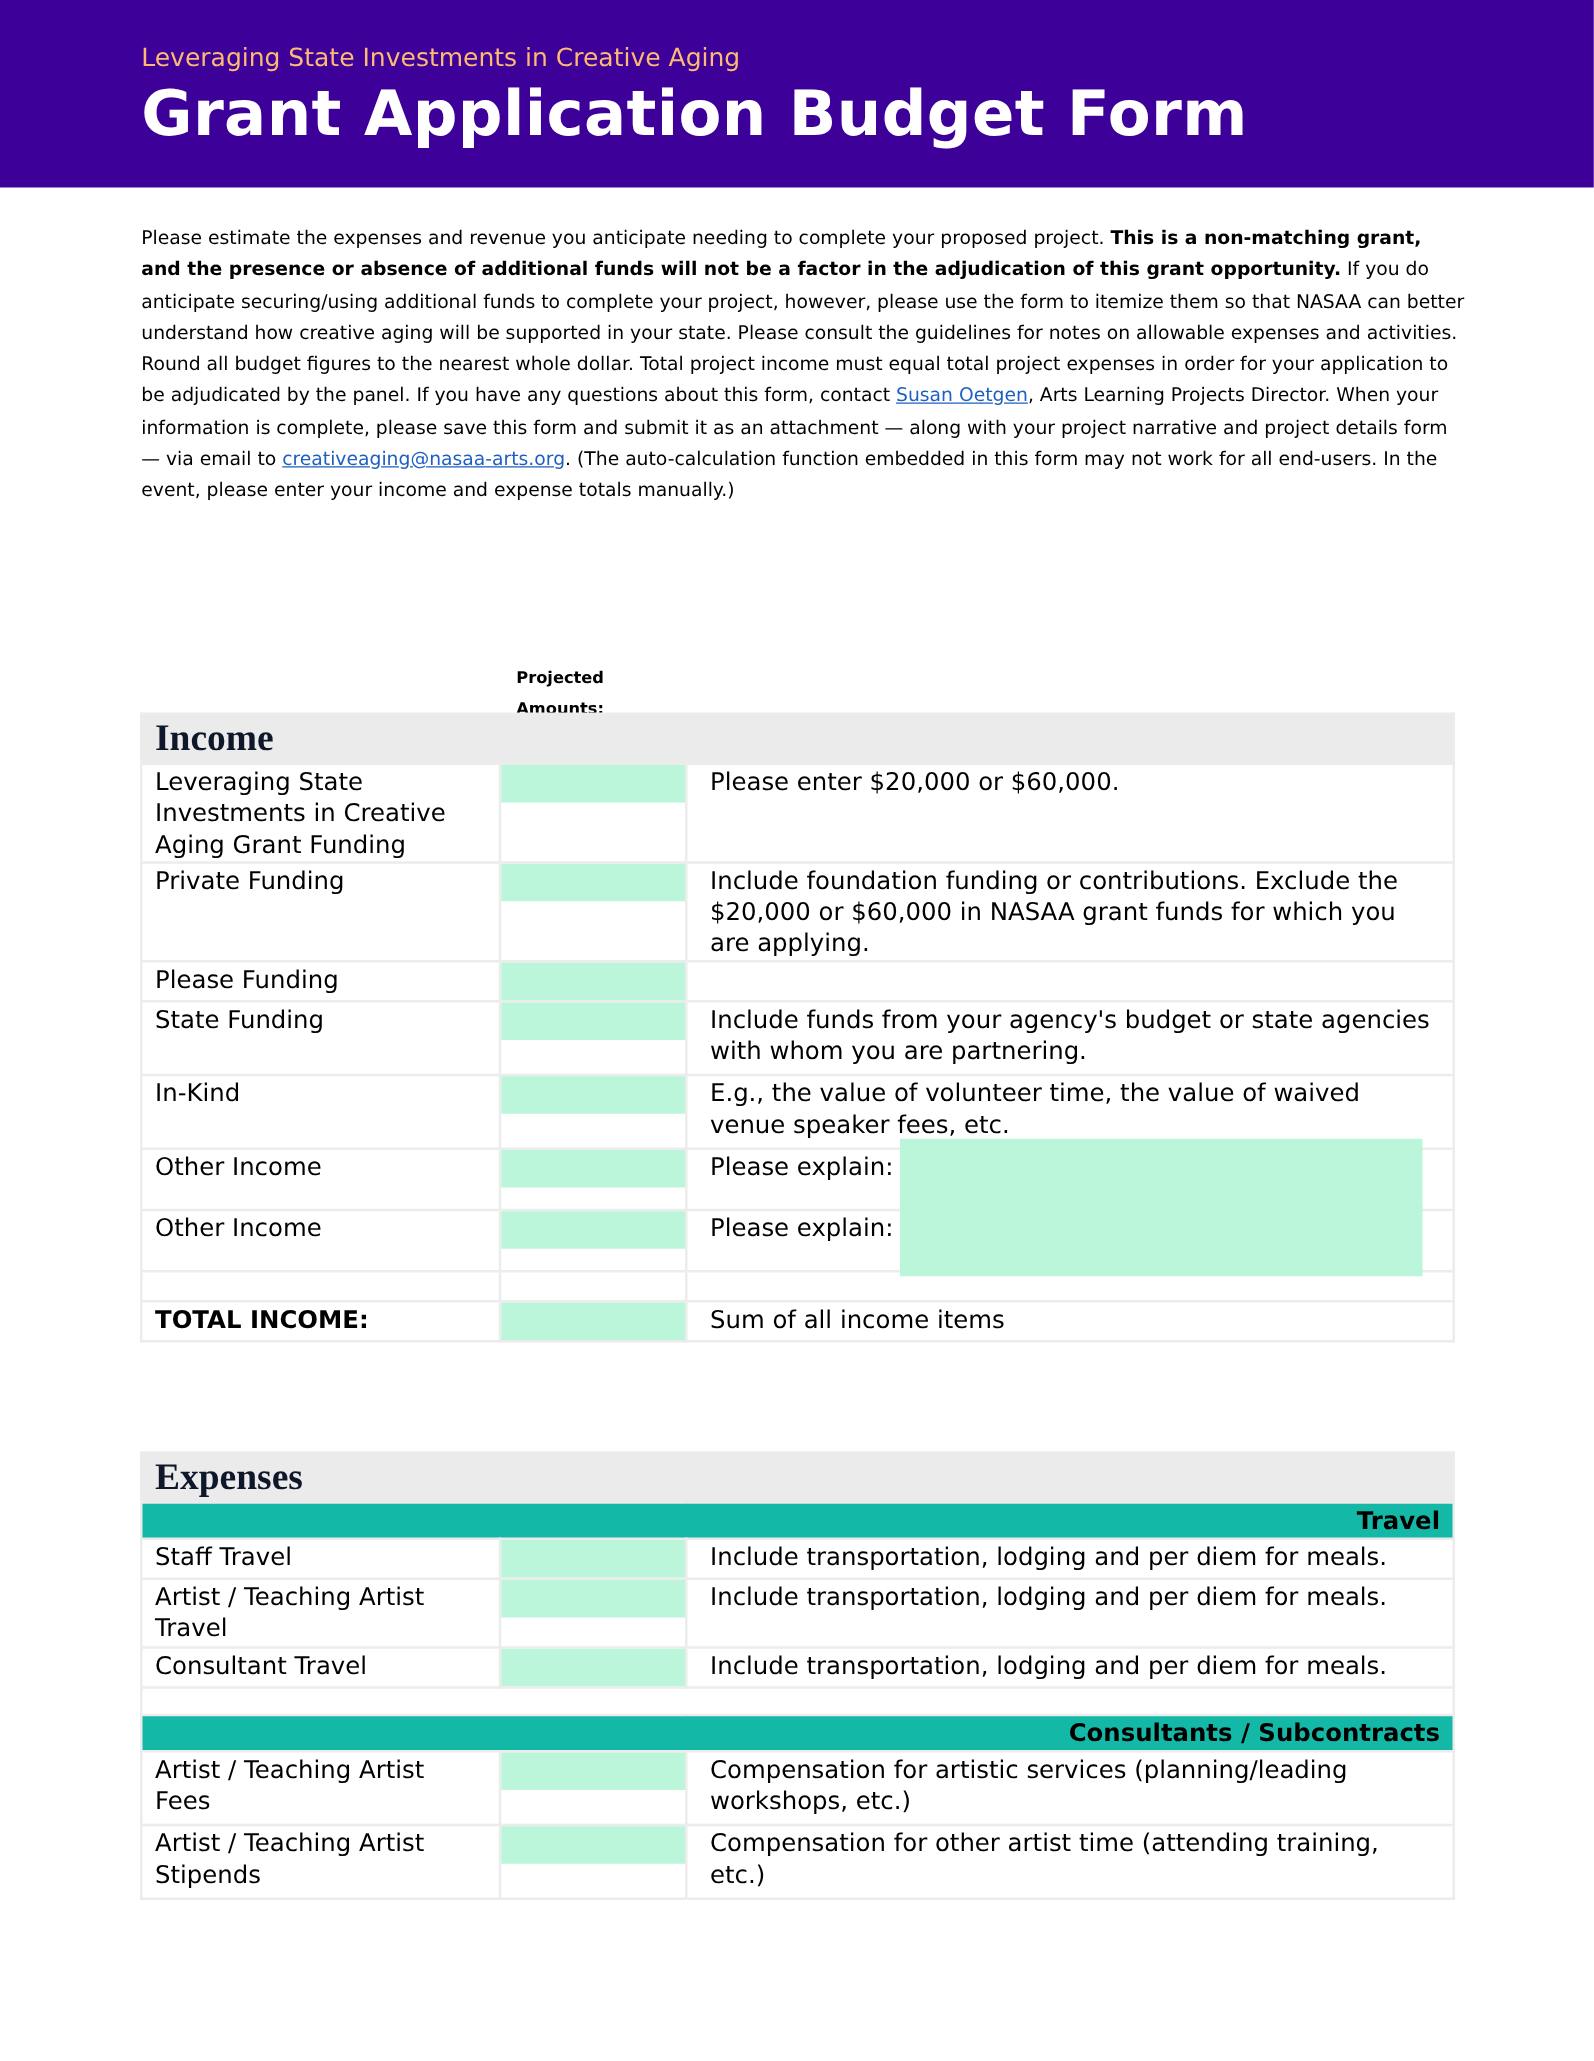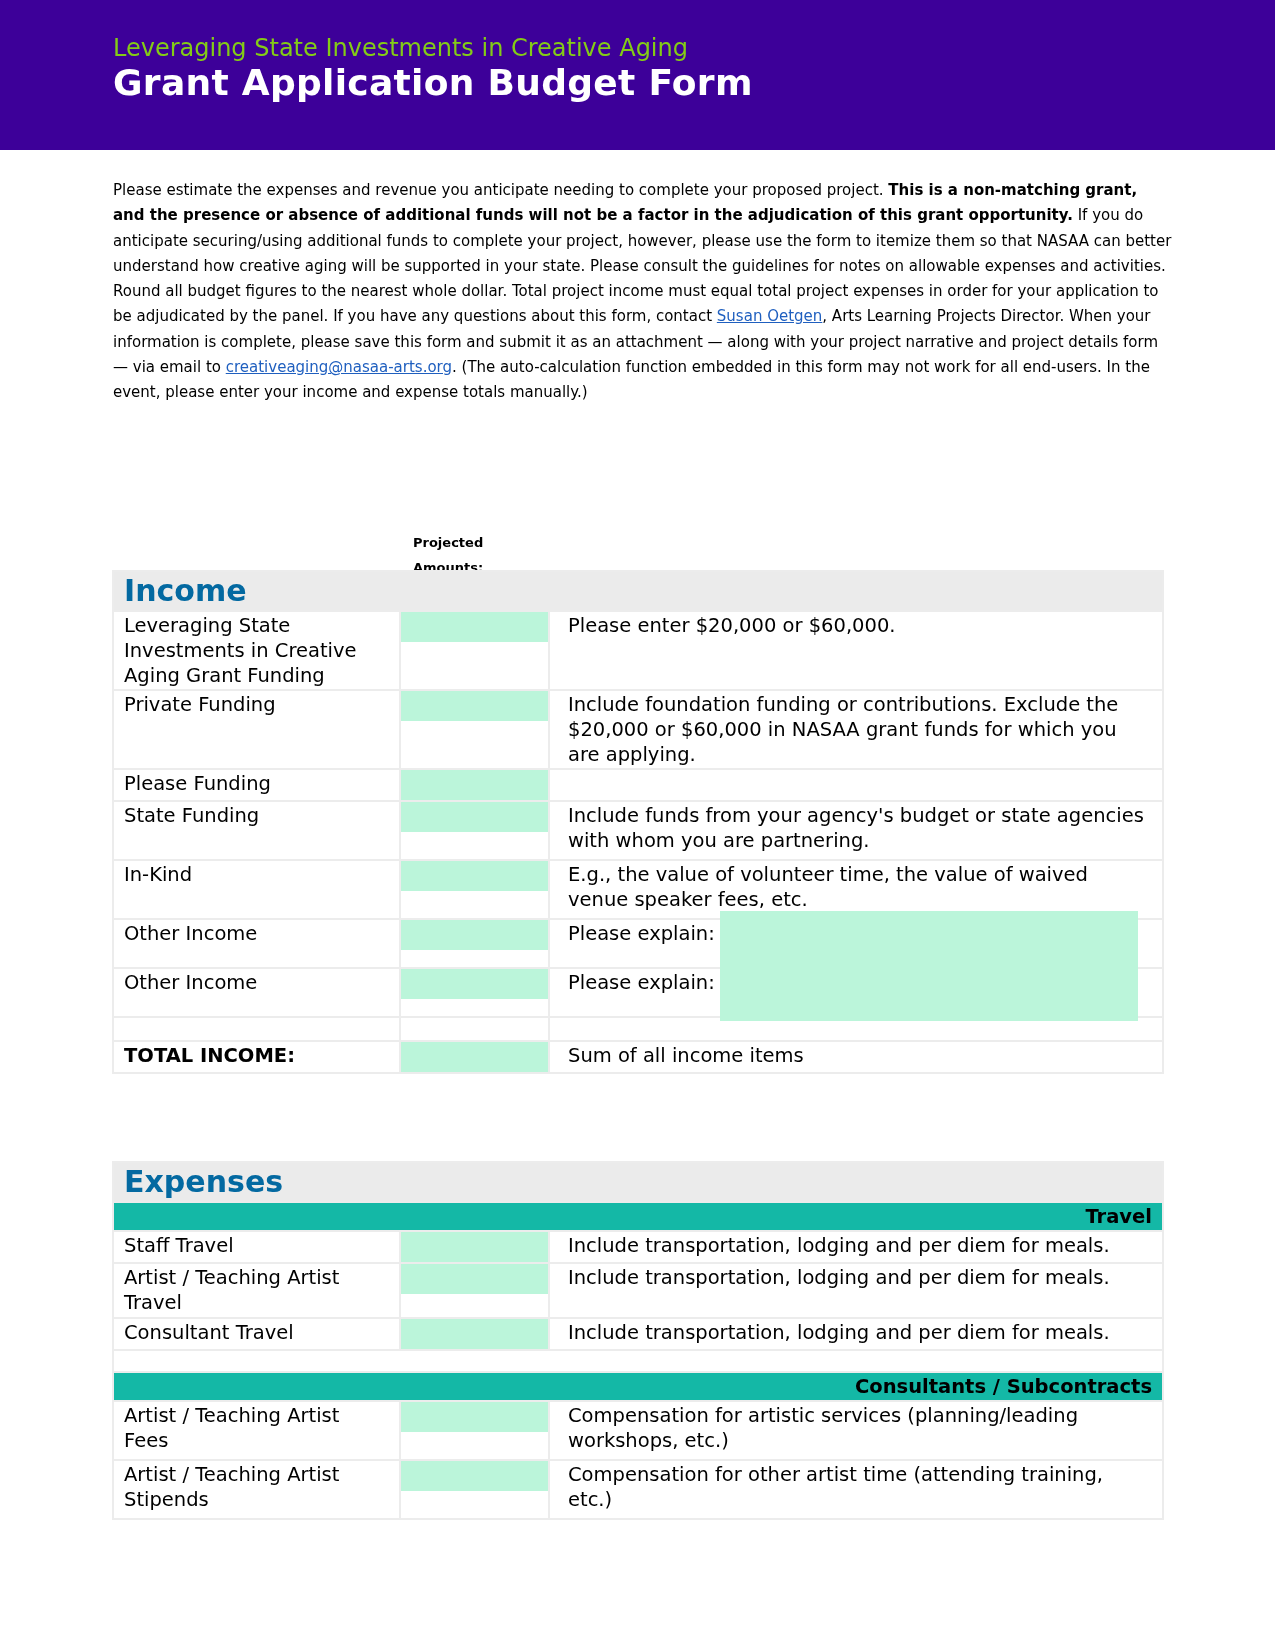--- a/index.html
+++ b/index.html
@@ -1,31 +1,31 @@
 <!DOCTYPE html>
 <html><head>
 <meta charset="utf-8">
 <style>
   html, body { margin: 0; padding: 0; background: #ffffff; }
   body { width: 1275px; height: 1649px; position: relative; overflow: hidden;
          font-family: "DejaVu Sans", sans-serif; color: #000; }
   .banner { position: absolute; left: 0; top: 0; width: 1275px; height: 150px; background: #3d0099; }
-  .banner .sub { position: absolute; left: 113px; top: 34px; font-size: 24px; color: #84cc16; }
-  .banner .title { position: absolute; left: 113px; top: 62px; font-size: 36px; font-weight: bold; color: #fff; letter-spacing: 0.3px; }
+  .banner .sub { position: absolute; left: 113px; top: 34px; font-size: 20px; color: #fdba74; }
+  .banner .title { position: absolute; left: 113px; top: 62px; font-size: 50px; font-weight: bold; color: #fff; letter-spacing: 0.3px; }
   .intro { position: absolute; left: 113px; top: 178px; width: 1060px; font-size: 15px; line-height: 25.3px; }
   .intro a { color: #1f5fbf; text-decoration: underline; }
   .proj-head { position: absolute; left: 413px; top: 520px; font-size: 13px; font-weight: bold; line-height: 25px; margin-top: 10px; }
   table { position: absolute; left: 112px; border-collapse: collapse; width: 1052px; font-size: 19.5px; }
   td { border: 2px solid #ececec; vertical-align: top; padding: 0; line-height: 25px; }
   .c1 { width: 265px; padding: 1px 10px; }
   .c2 { width: 147px; position: relative; }
   .c3 { padding: 1px 18px; }
   .field { background: #bbf5da; height: 30px; width: 100%; display: block; }
   .sec-row td { background: #ebebeb; padding: 0 10px; }
-  .sec-title { font-size: 30px; font-weight: bold; color: #0369a1; line-height: 38px; }
+  .sec-title { font-size: 30px; font-weight: bold; color: #0f172a; line-height: 38px; font-family: Liberation Serif, serif; }
   .sub-row td { background: #14b8a6; font-weight: bold; padding: 1px 10px; text-align: right; }
   .explain-field { position: absolute; background: #bbf5da; }
   .empty td { height: 20px; }
   .bold { font-weight: bold; }
 </style>
 </head>
 <body>
 
 <div class="banner">
   <div class="sub">Leveraging State Investments in Creative Aging</div>

